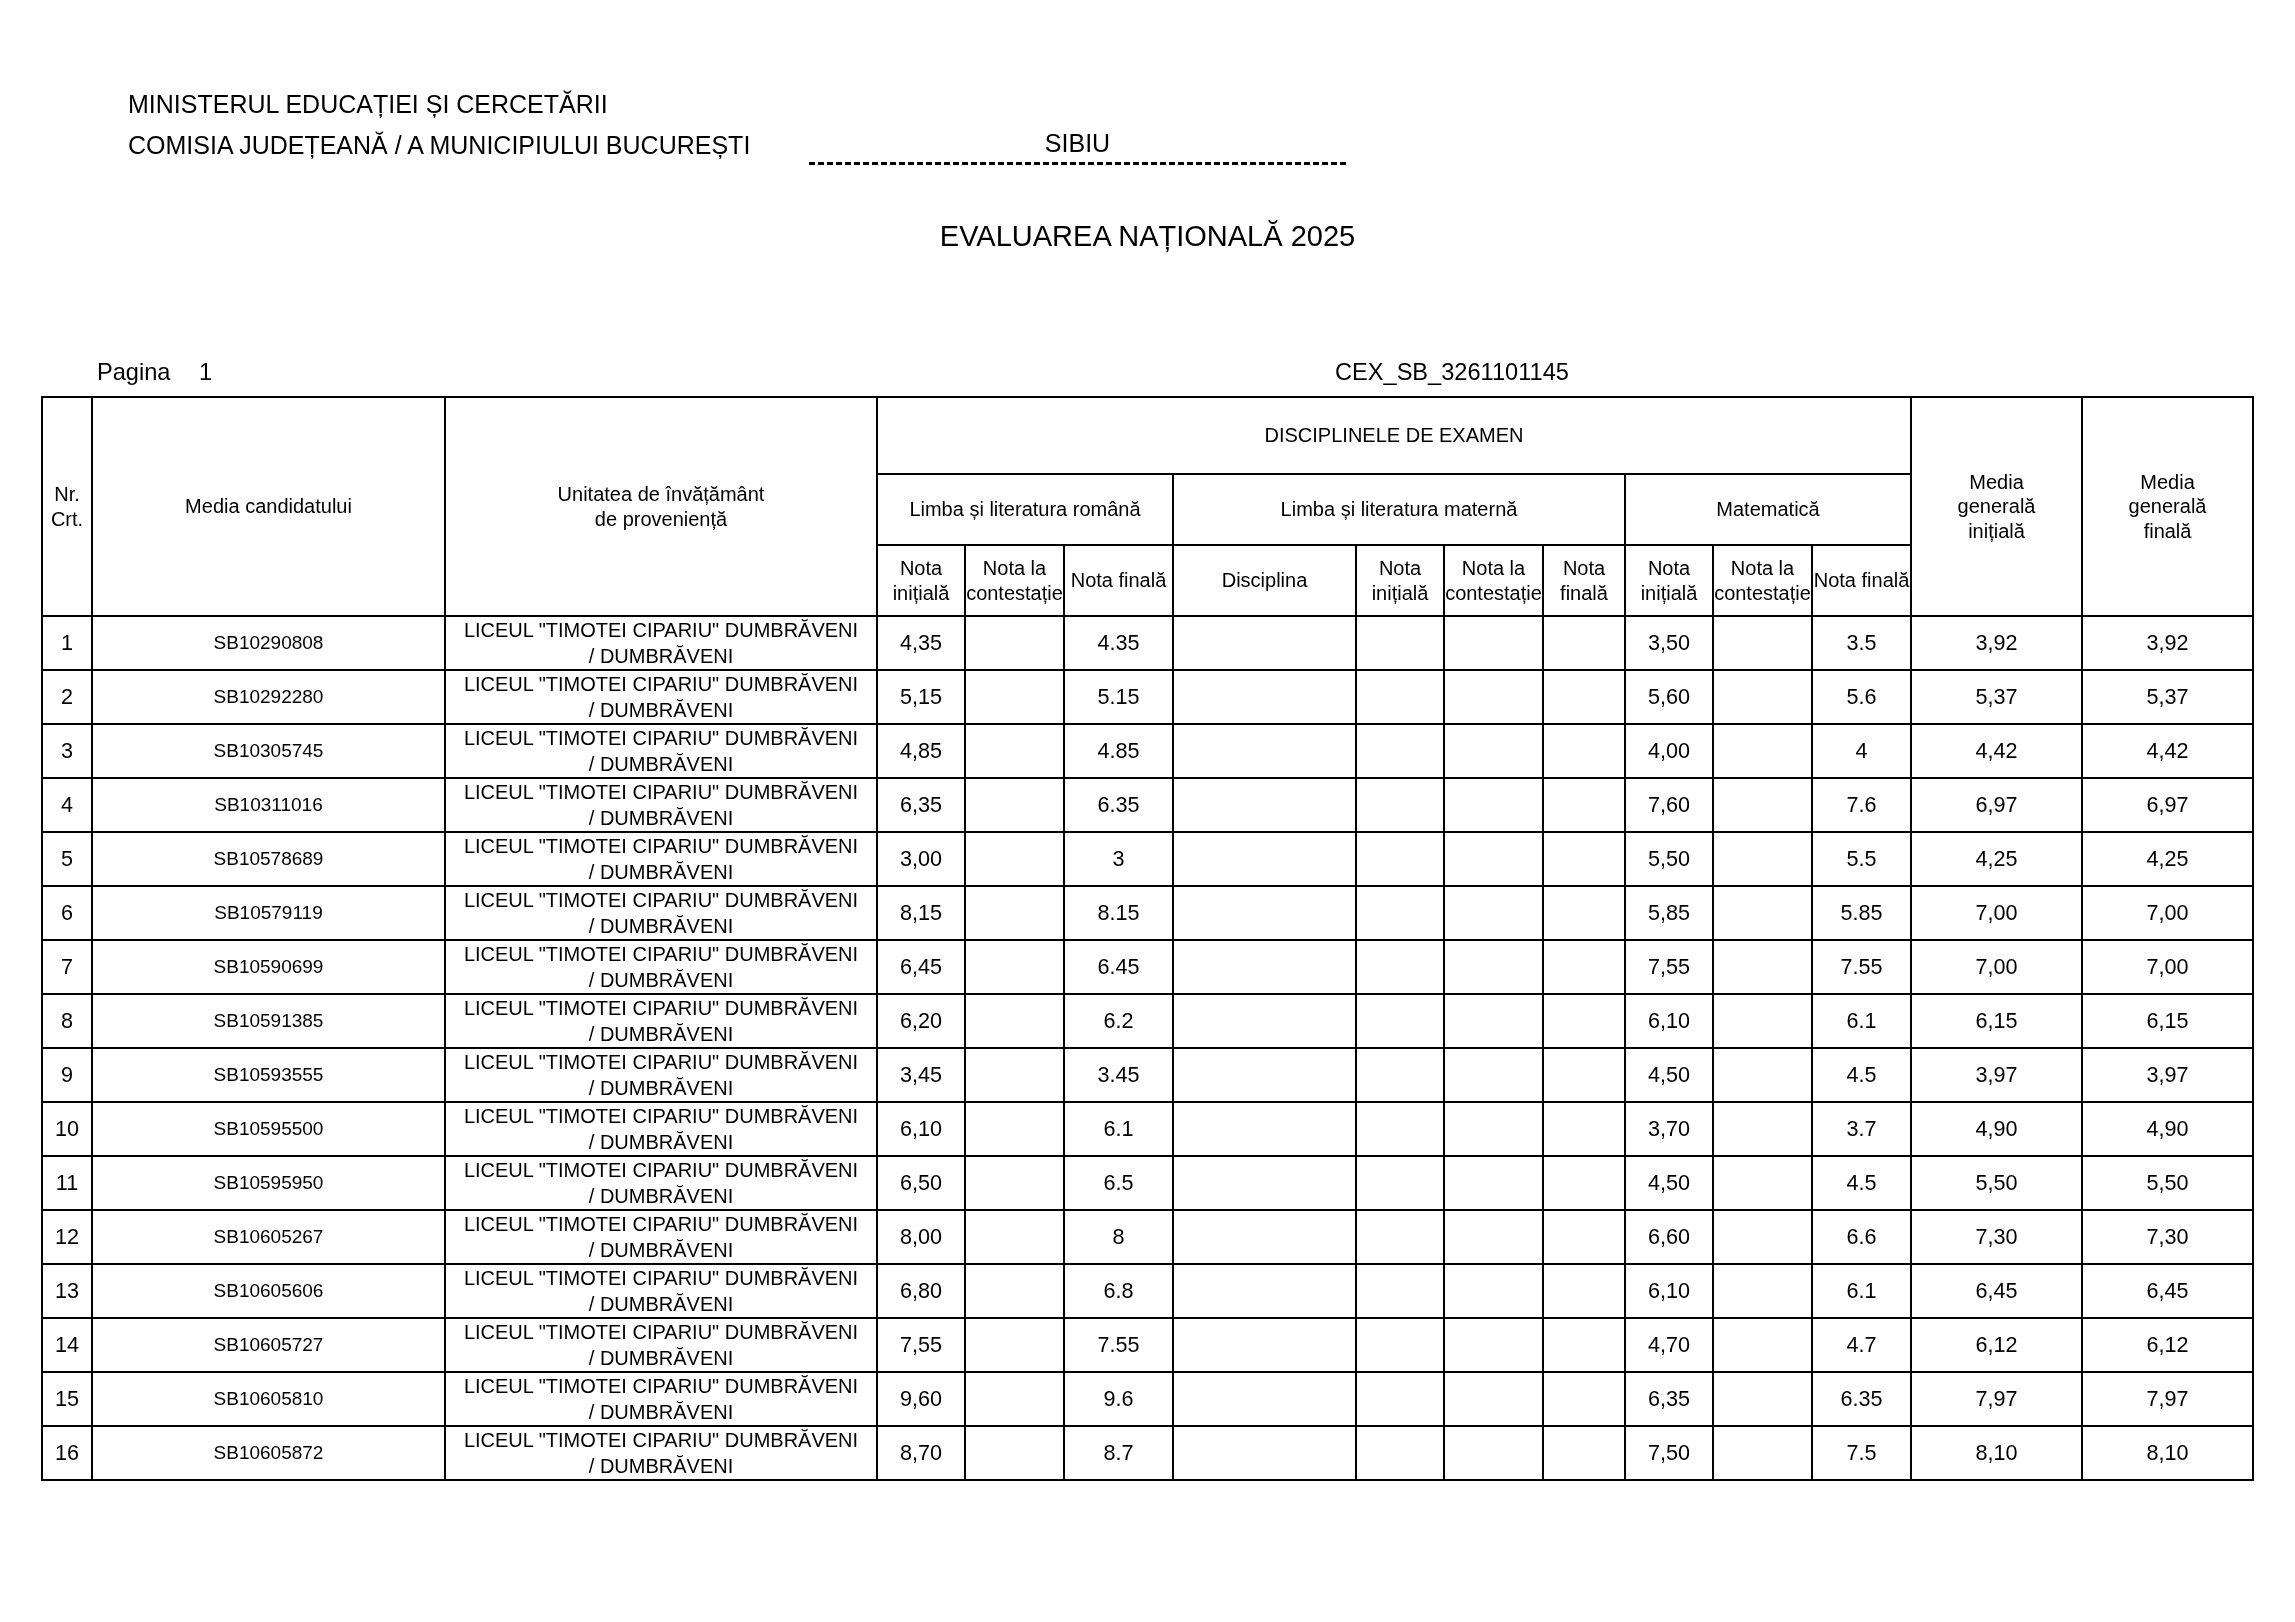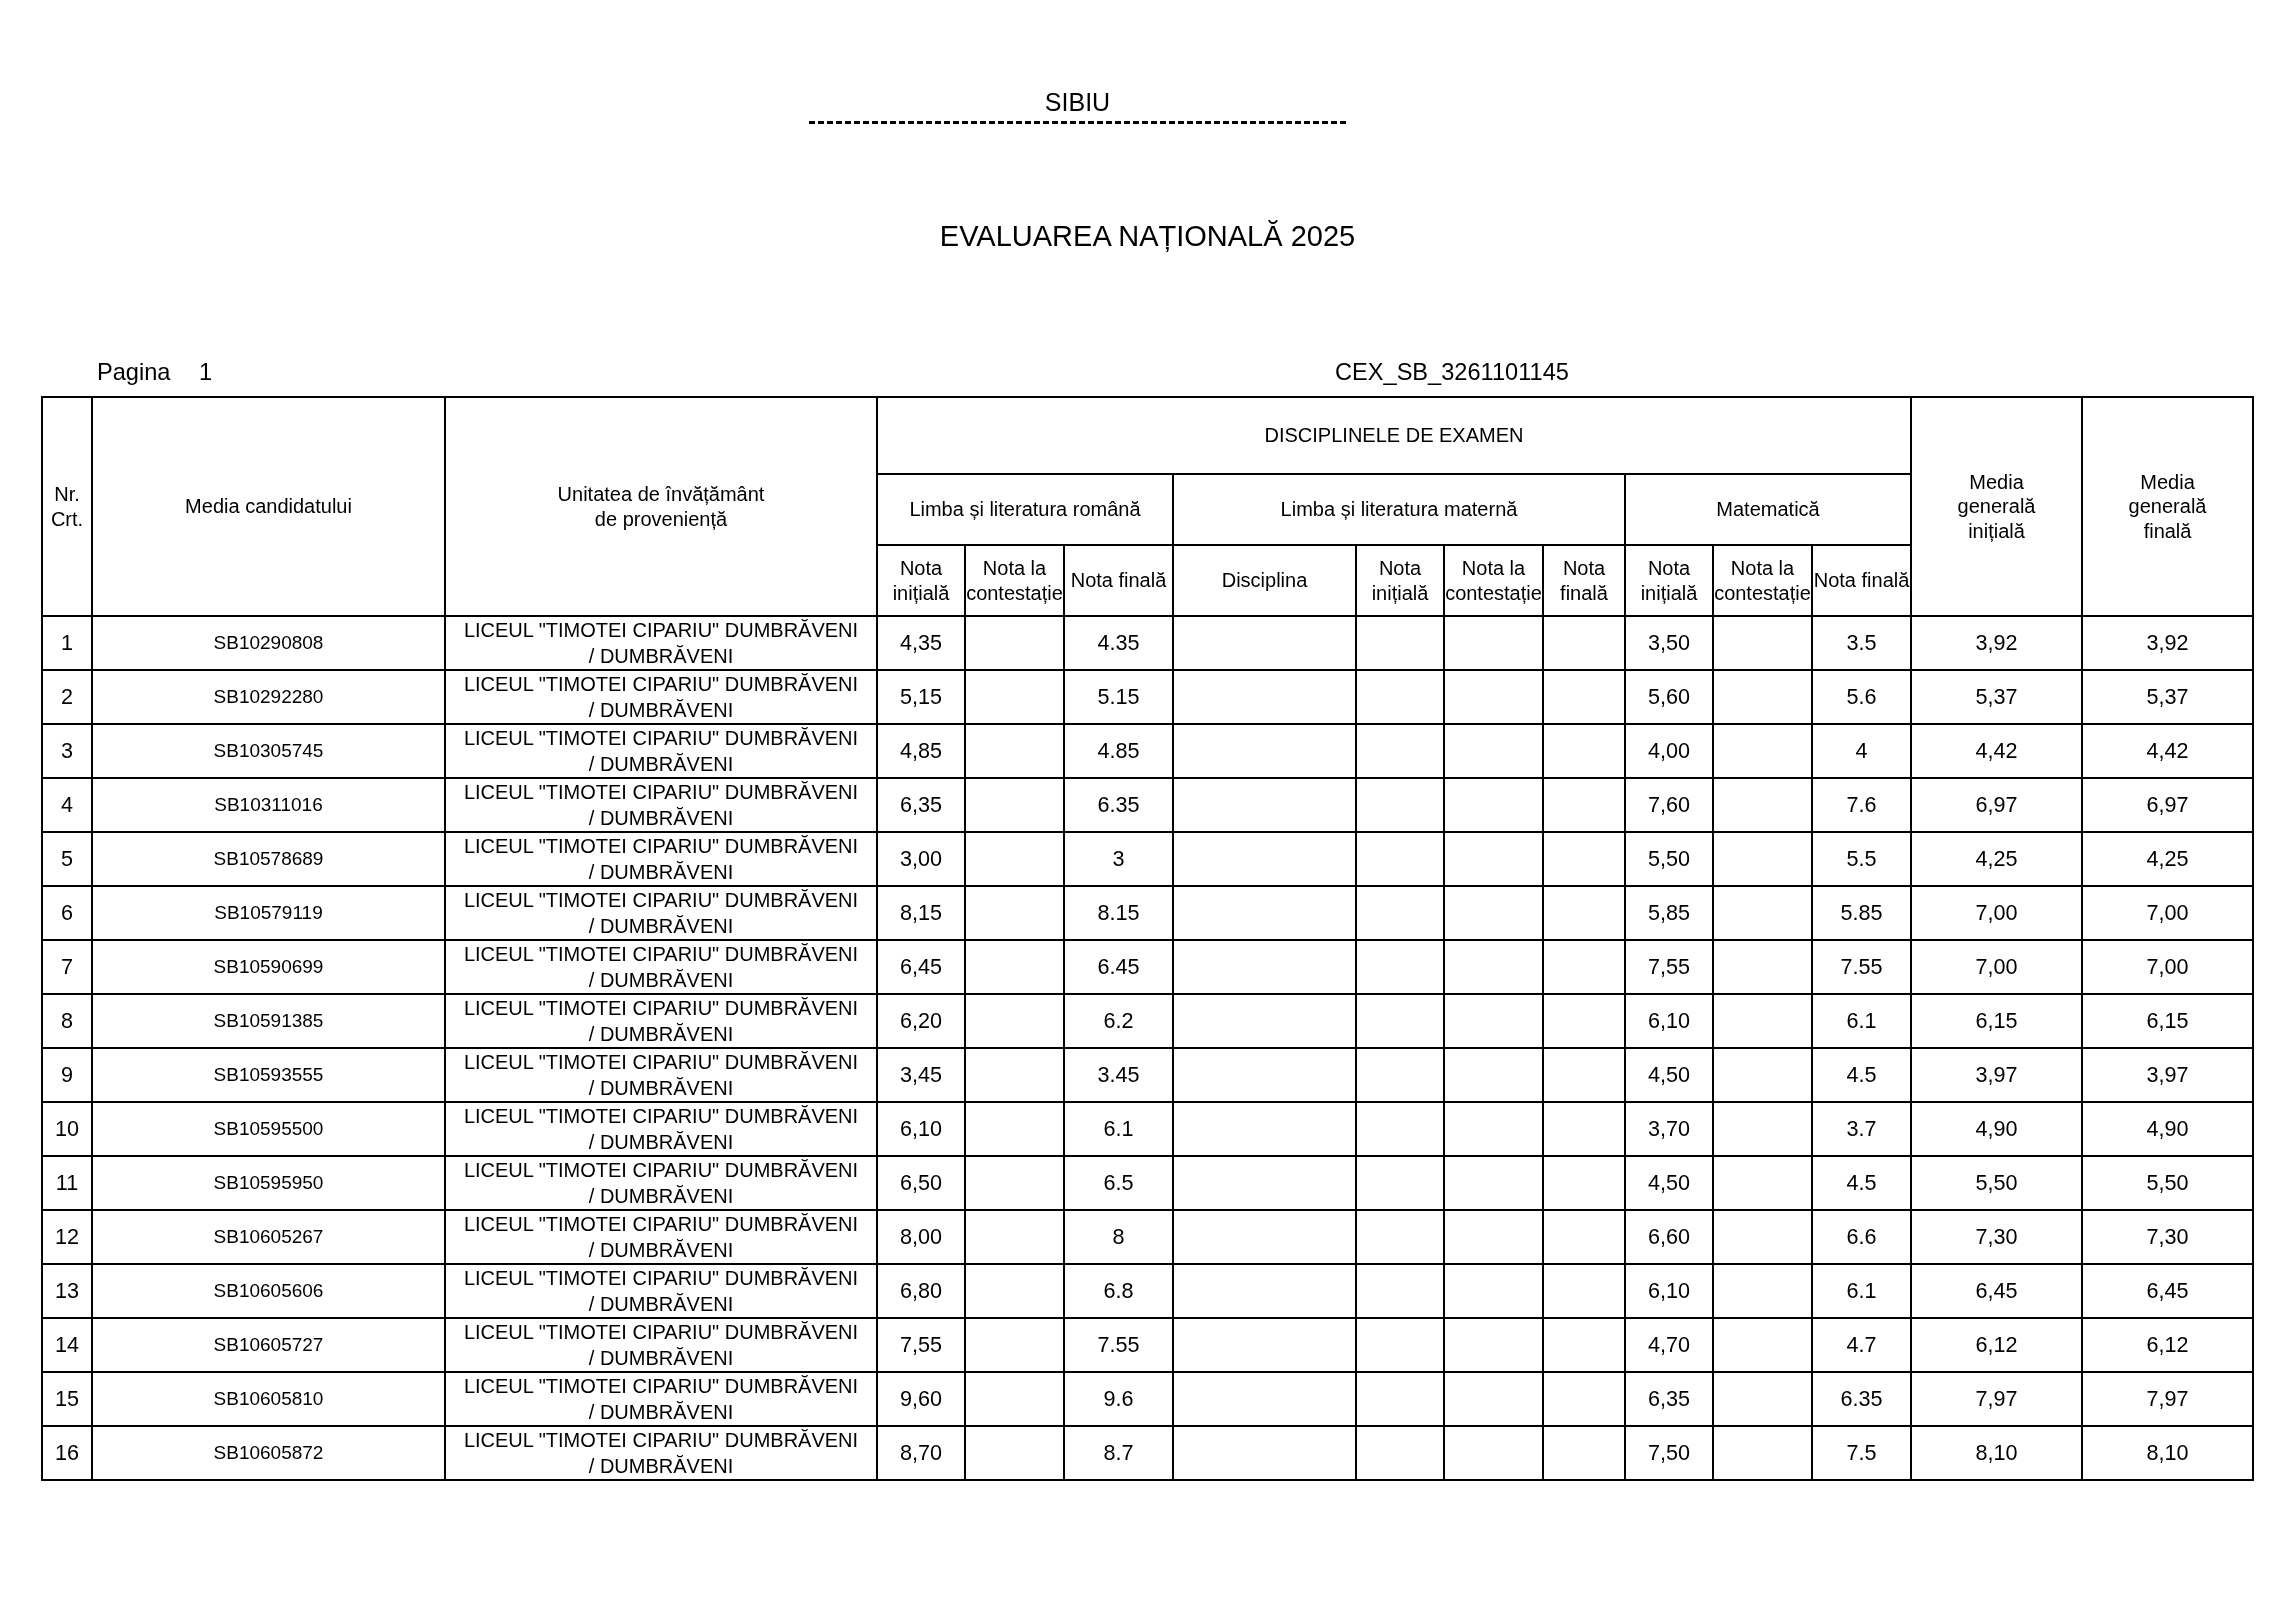--- a/index.html
+++ b/index.html
@@ -132,22 +132,26 @@
   col.w-mg-f   { width: 171px; }
 
   .unit-l1 { display:block; }
   .unit-l2 { display:block; }
 </style>
 </head>
 <body>
 
 <div class="doc-header">
 
-
   <div class="hdr-line">
+    <span class="hdr-label">MINISTERUL EDUCAȚIEI ȘI CERCETĂRII</span>
+  </div>
+
+  <div class="hdr-line">
+    <span class="hdr-label">COMISIA JUDEȚEANĂ / A MUNICIPIULUI BUCUREȘTI</span>
     <span class="fill-wrap" id="comisia-fill">
       <span class="fill-val">SIBIU</span>
     </span>
   </div>
 
 
 </div>
 
 <div class="title-block">
   <div class="title-sub">EVALUAREA NAȚIONALĂ 2025</div>

